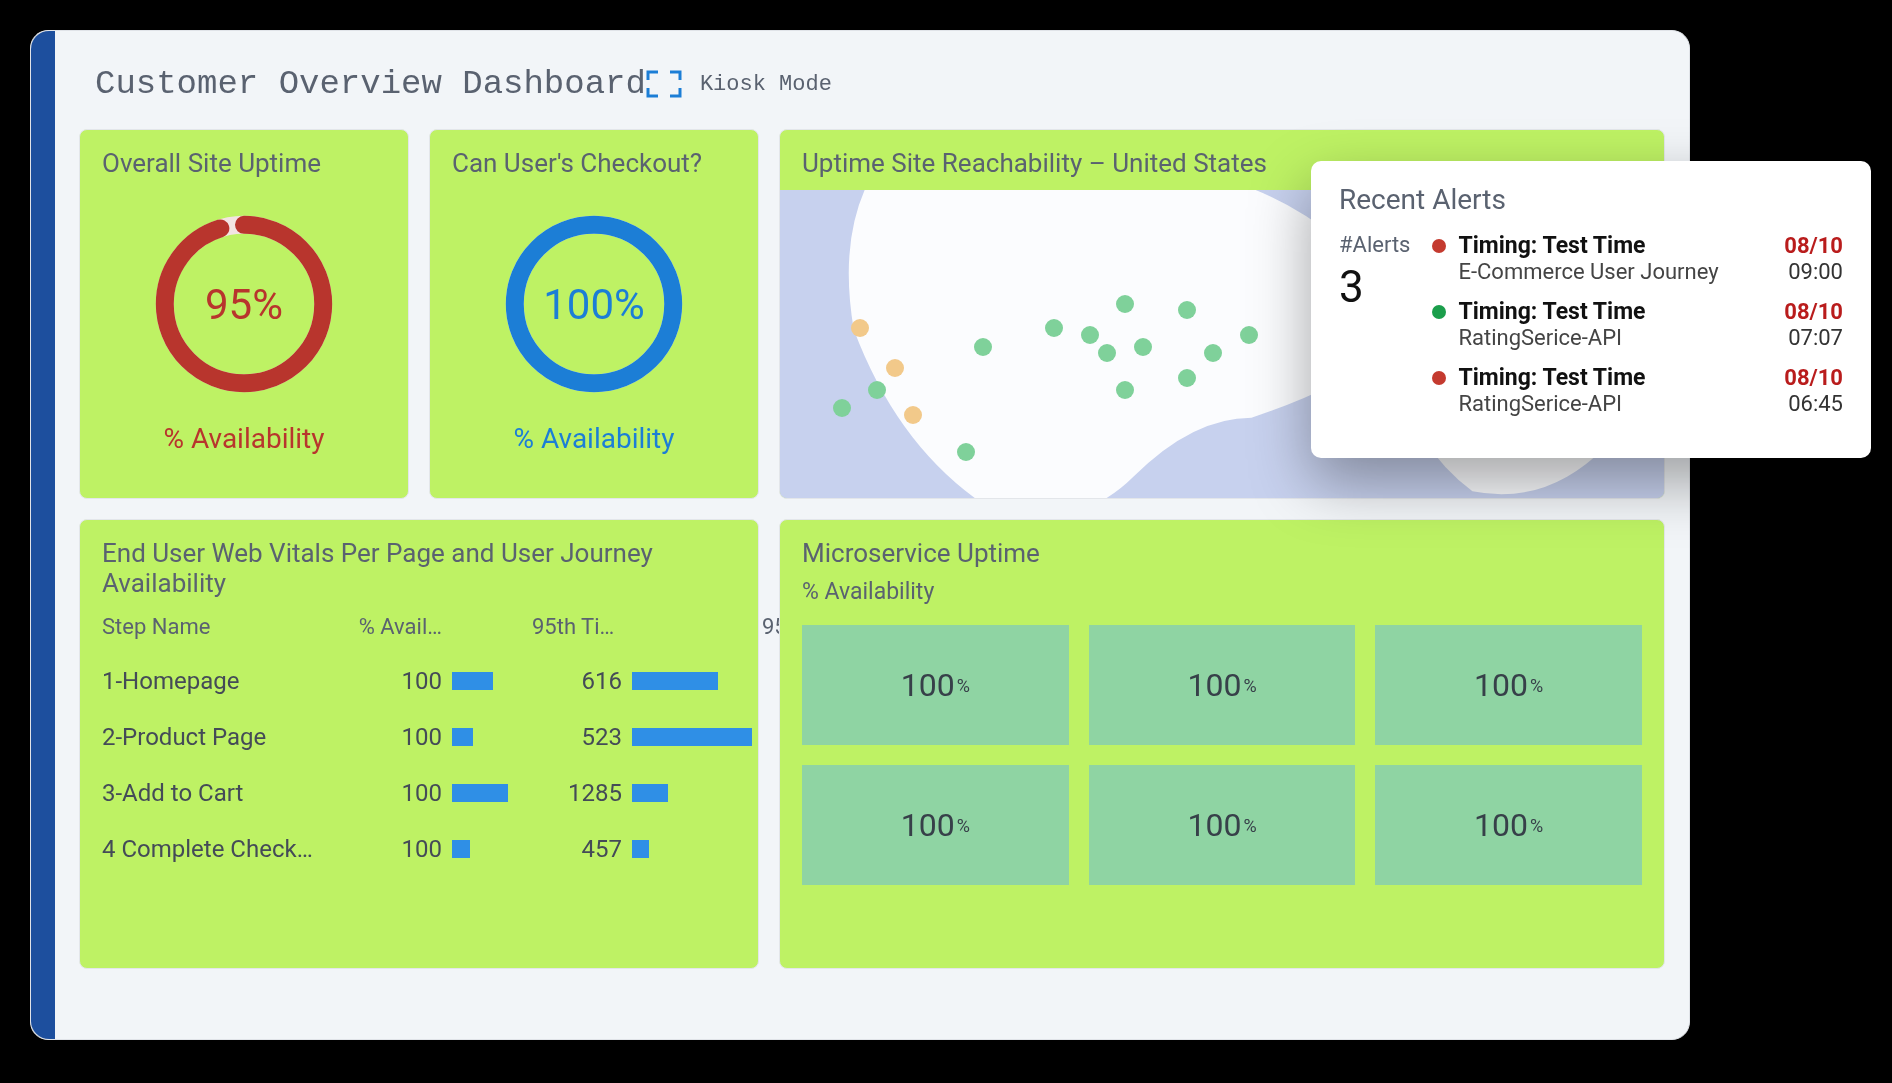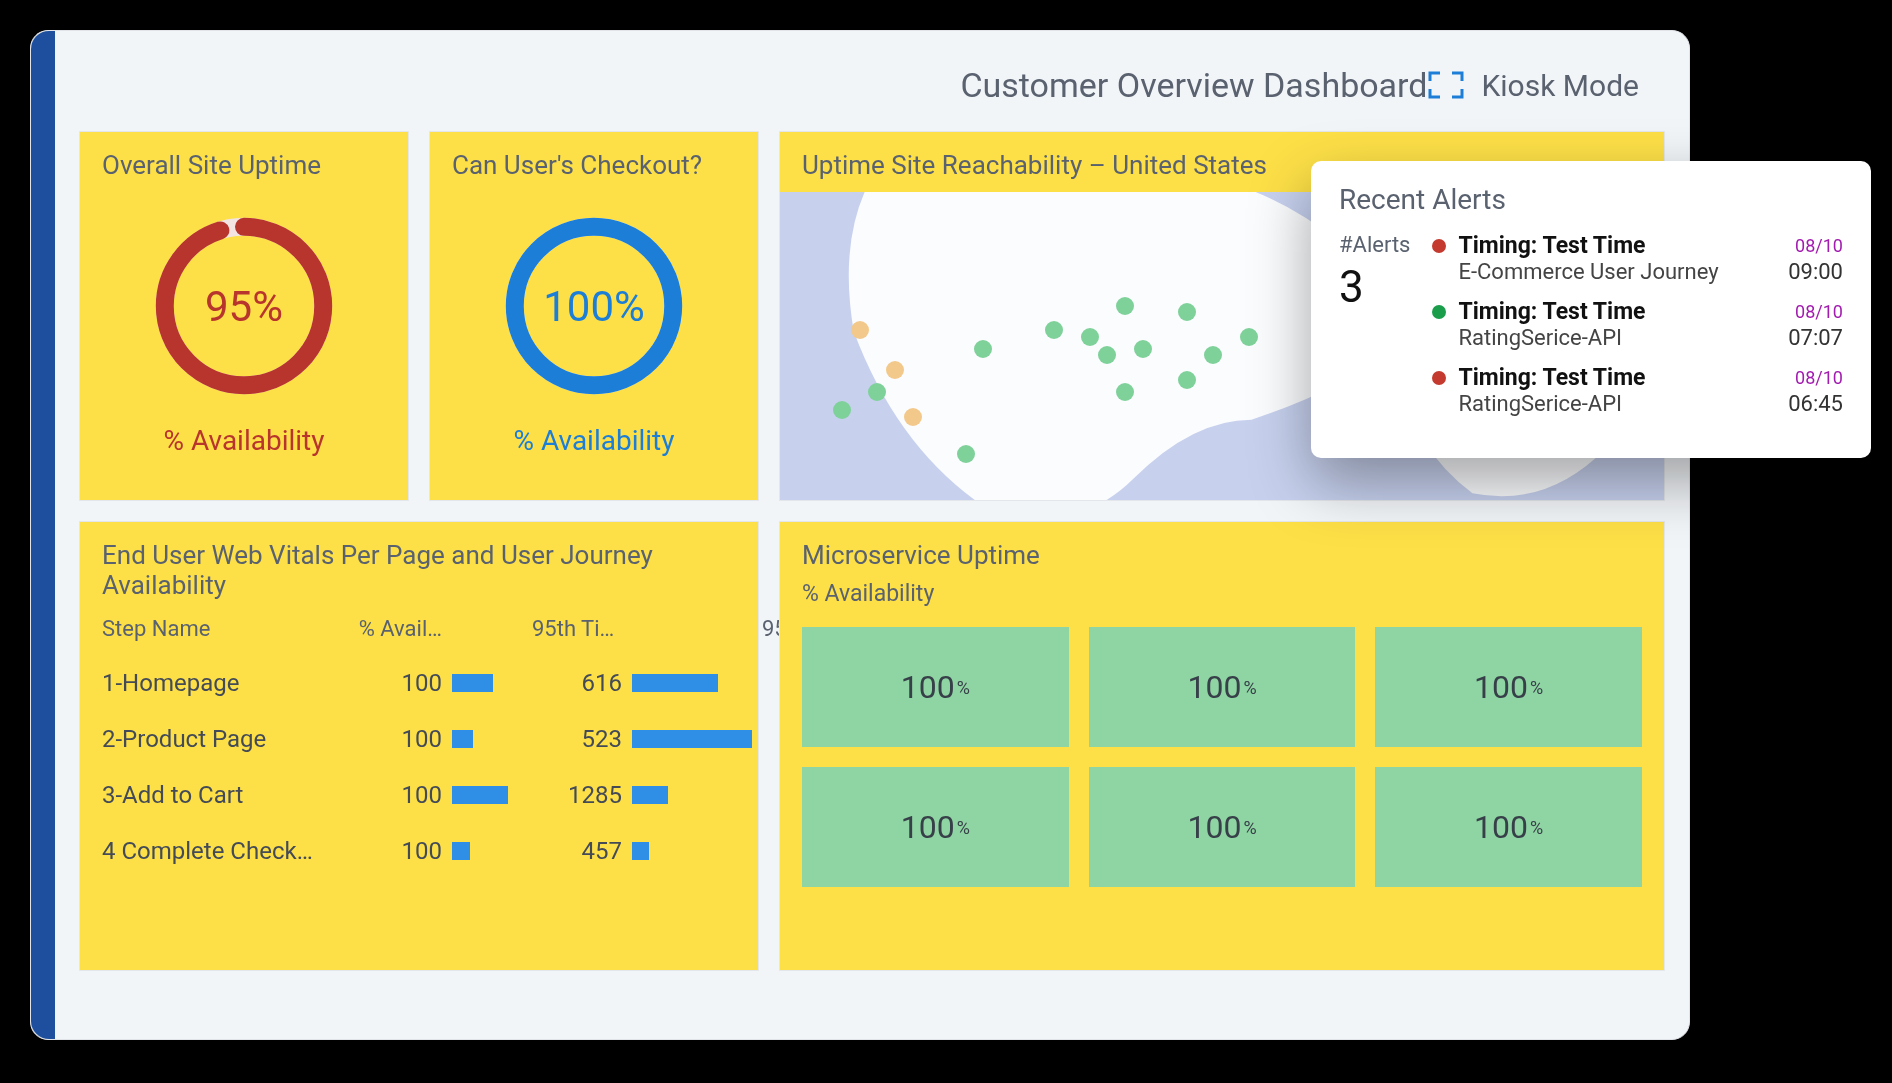--- a/index.html
+++ b/index.html
@@ -30,50 +30,51 @@
   border-top-left-radius: 18px;
   border-bottom-left-radius: 18px;
 }
 .content {
   flex: 1;
   padding: 0;
   position: relative;
 }
 .header {
   display: flex;
-  justify-content: flex-end;
+  justify-content: flex-start;
   align-items: center;
   padding: 34px 50px 26px 40px;
+  font-family: Liberation Mono, monospace;
 }
 .header-title {
   font-size: 34px;
   color: #5a6270;
   font-weight: 400;
 }
 .kiosk {
   display: flex;
   align-items: center;
   gap: 18px;
   cursor: pointer;
 }
 .kiosk-icon {
   width: 36px; height: 28px;
 }
-.kiosk-label { font-size: 30px; color: #5a6270; }
+.kiosk-label { font-size: 22px; color: #5a6270; }
 .grid {
   padding: 0 24px;
   display: grid;
   grid-template-columns: 330px 330px 1fr;
   grid-template-rows: 370px 450px;
   gap: 20px;
 }
 .card {
-  background: #fde047;
+  background: #bef264;
   border: 1px solid #e3e6ea;
-  border-radius: 0;
+  border-radius: 8px;
 }
 .card-title {
   font-size: 26px;
   color: #5a6270;
   padding: 18px 22px 10px 22px;
   font-weight: 400;
 }
 
 .gauge-card {
   display: flex;
@@ -151,21 +152,21 @@
 .alerts-count-col { }
 .alerts-count-label { font-size: 22px; color: #5a6270; }
 .alerts-count { font-size: 44px; color: #111; font-weight: 400; margin-top: 4px; }
 .alerts-list { flex: 1; }
 .alert-item { margin-bottom: 14px; }
 .alert-line1 { display: flex; align-items: center; }
 .alert-dot { width: 14px; height: 14px; border-radius: 50%; margin-right: 12px; flex-shrink: 0; }
 .alert-dot.r { background: #c43a2f; }
 .alert-dot.g { background: #1b9e4b; }
 .alert-name { font-size: 23px; font-weight: 700; color: #111; flex: 1; }
-.alert-date { font-size: 18px; color: #a21caf; }
+.alert-date { font-size: 22px; color: #b91c1c; font-weight: bold; }
 .alert-line2 { display: flex; padding-left: 26px; }
 .alert-sub { font-size: 22px; color: #444; flex: 1; }
 .alert-time { font-size: 22px; color: #333; }
 .alert-line3 { padding-left: 26px; font-size: 18px; color: #7a828e; margin-top: 2px; }
 </style>
 </head>
 <body>
 
 <div class="window">
   <div class="leftbar"></div>

